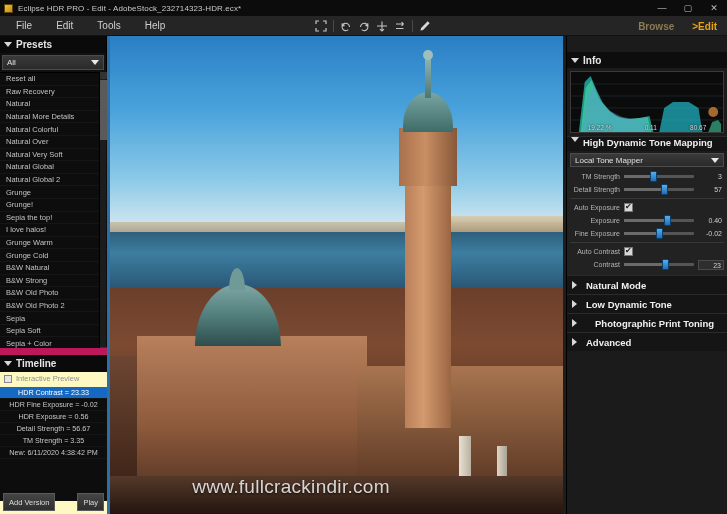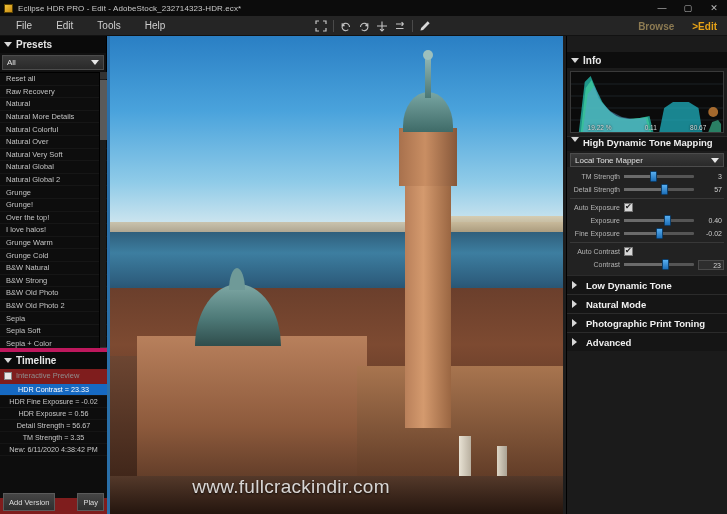--- a/index.html
+++ b/index.html
@@ -97,21 +97,21 @@
   .add-btn-row { position: absolute; top: 326px; left: 0; width: 107px; height: 16px; }
   .sm-btn {
     background: linear-gradient(#454545,#2e2e2e); border: 1px solid #5a5a5a;
     color: #dcdcdc; font-size: 7.5px; height: 13px; padding: 8px 5px;
     display: inline-flex; align-items: center; justify-content: center;
   }
 
   
   .timeline {
     position: absolute; top: 348px; left: 0; width: 107px; height: 166px;
-    background: #7f1d1d; border-top: 4px solid #be185d;
+    background: #fef9c3; border-top: 7px solid #be185d;
   }
   .chk-row { display: flex; align-items: center; height: 13px; padding-left: 4px; }
   .chkbox {
     width: 8px; height: 8px; background: #e8e8e8; border: 1px solid #888;
     margin-right: 4px; flex: 0 0 auto;
   }
   .chk-label { font-size: 7.5px; color: #8f8f8f; }
   .tl-list { position: absolute; top: 32px; left: 0; width: 107px; height: 114px; background: #0d0d0d; }
   .tl-item {
     height: 12px; font-size: 7.2px; color: #c8c8c8;
@@ -352,21 +352,21 @@
         <div class="preset-item">Raw Recovery</div>
         <div class="preset-item">Natural</div>
         <div class="preset-item">Natural More Details</div>
         <div class="preset-item">Natural Colorful</div>
         <div class="preset-item">Natural Over</div>
         <div class="preset-item">Natural Very Soft</div>
         <div class="preset-item">Natural Global</div>
         <div class="preset-item">Natural Global 2</div>
         <div class="preset-item">Grunge</div>
         <div class="preset-item">Grunge!</div>
-        <div class="preset-item">Over the top!</div>
+        <div class="preset-item">Sepia the top!</div>
         <div class="preset-item">I love halos!</div>
         <div class="preset-item">Grunge Warm</div>
         <div class="preset-item">Grunge Cold</div>
         <div class="preset-item">B&amp;W Natural</div>
         <div class="preset-item">B&amp;W Strong</div>
         <div class="preset-item">B&amp;W Old Photo</div>
         <div class="preset-item">B&amp;W Old Photo 2</div>
         <div class="preset-item">Sepia</div>
         <div class="preset-item">Sepia Soft</div>
         <div class="preset-item">Sepia + Color</div>
@@ -529,29 +529,29 @@
           <div class="sfill" style="width:58%"></div>
           <div class="sknob" style="left:calc(58% - 3px)"></div>
         </div>
         <div class="sval boxed">23</div>
       </div>
 
     </div>
 
     <div class="collapsed-head">
       <span class="tri tri-right"></span>
-      <span style="margin-left:5px">Low Dynamic Tone</span>
+      <span style="margin-left:5px">Natural Mode</span>
     </div>
     <div class="collapsed-head">
       <span class="tri tri-right"></span>
-      <span style="margin-left:5px">Natural Mode</span>
+      <span style="margin-left:5px">Low Dynamic Tone</span>
     </div>
     <div class="collapsed-head">
       <span class="tri tri-right"></span>
-      <span style="margin-left:5px">Photographic Print Toning</span>
+      <span style="margin-left:14px">Photographic Print Toning</span>
     </div>
     <div class="collapsed-head">
       <span class="tri tri-right"></span>
       <span style="margin-left:5px">Advanced</span>
     </div>
 
   </div>
 </div>
 
 </body></html>

